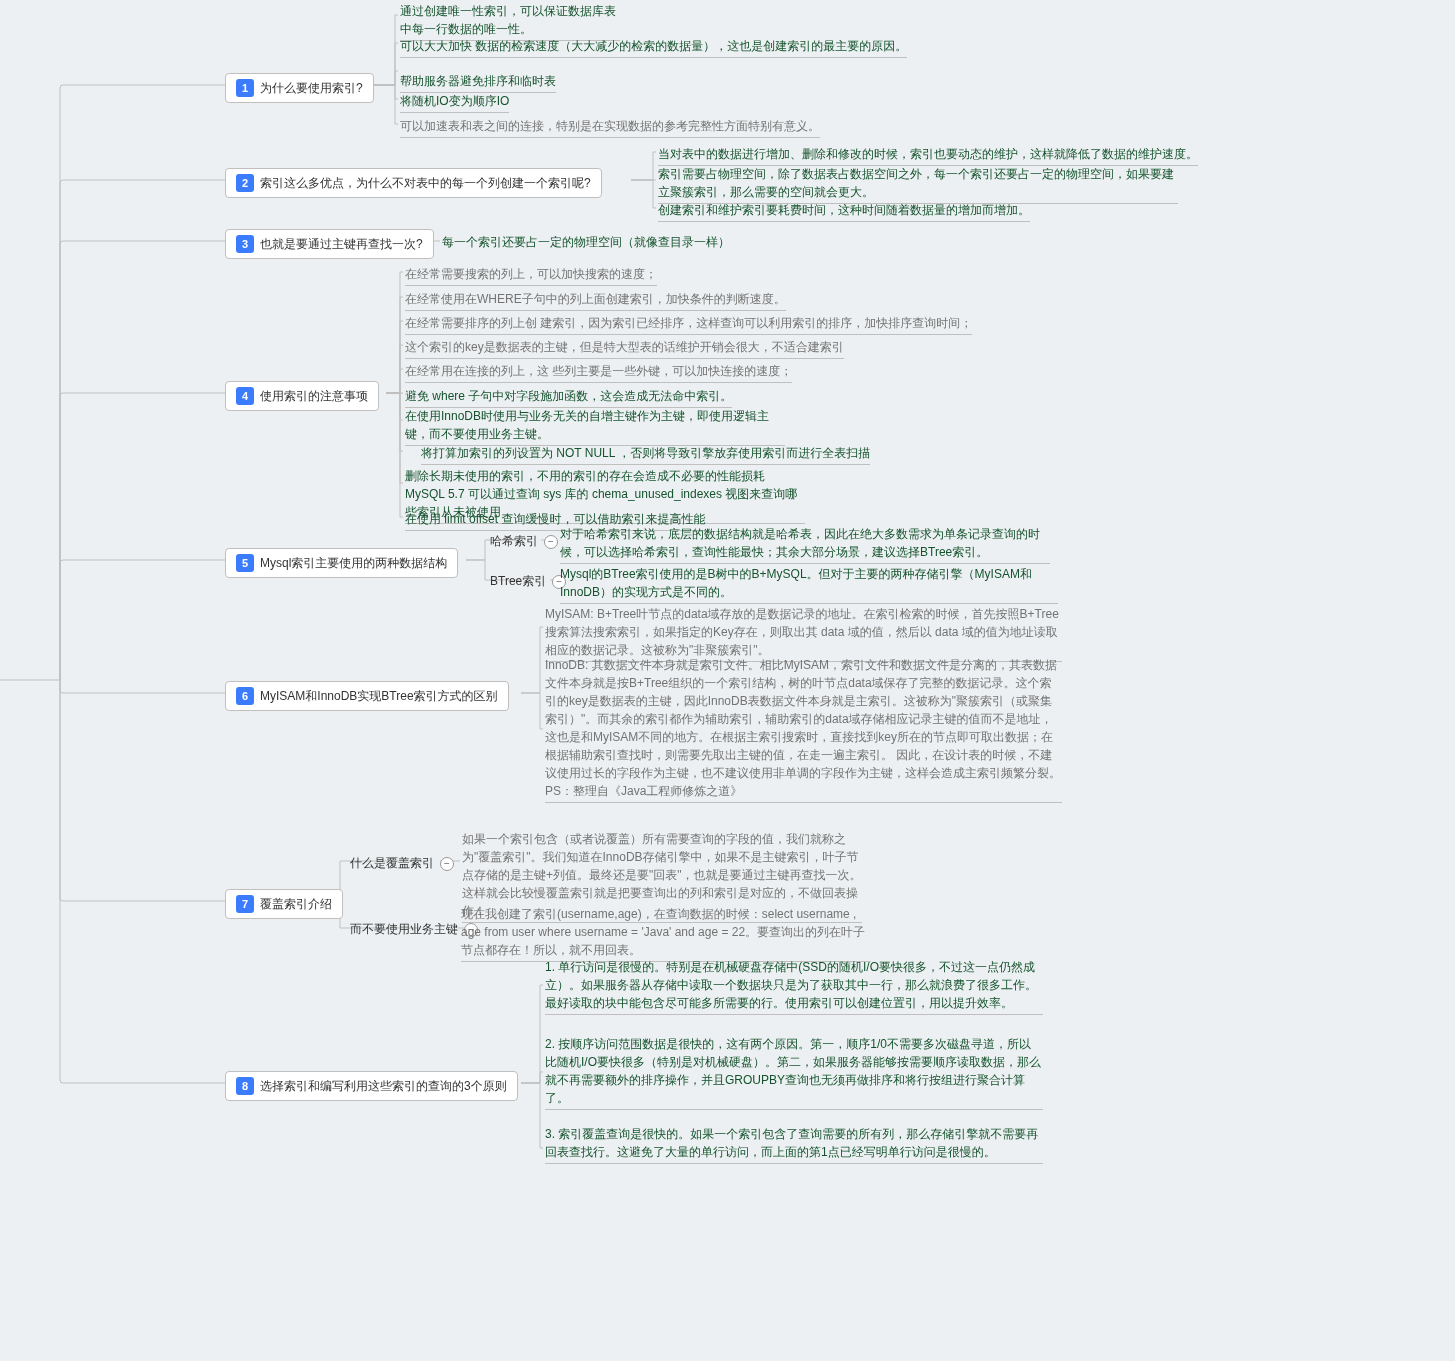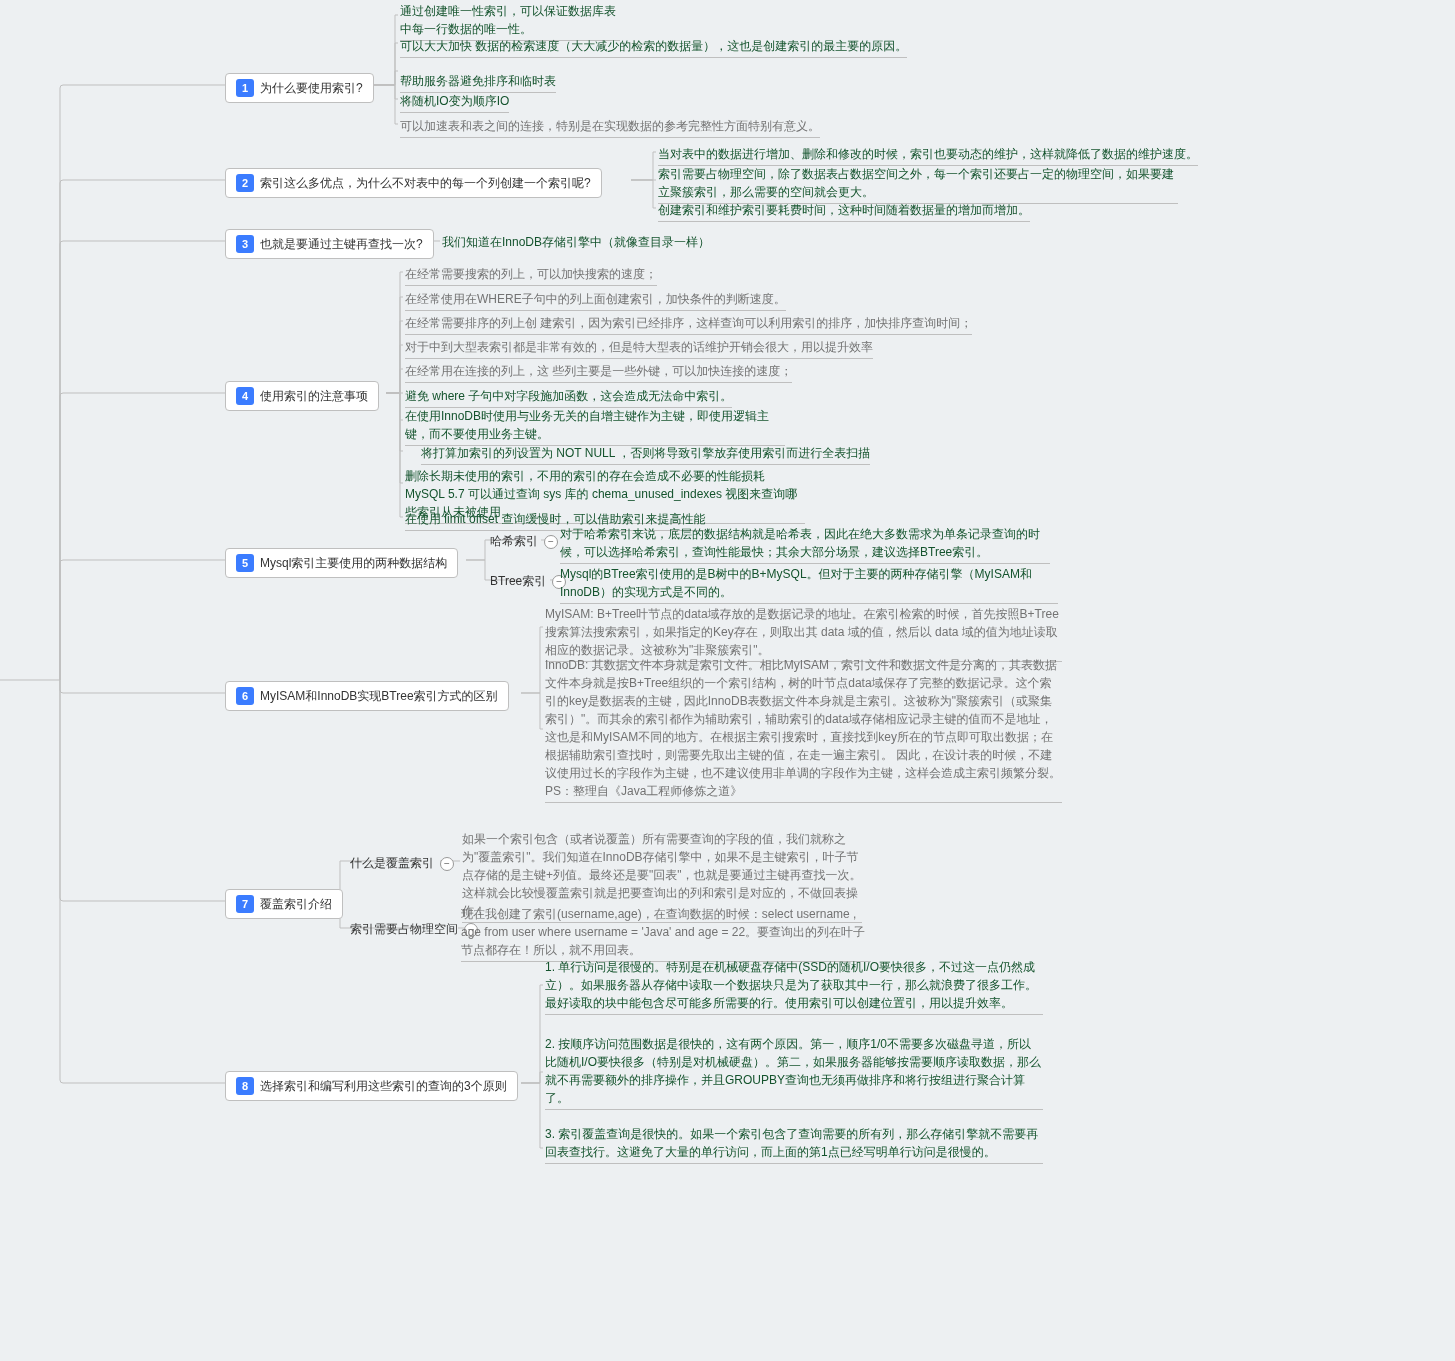--- a/index.html
+++ b/index.html
@@ -96,41 +96,41 @@
 <div class="leaf u red" style="left:400px;top:2px;width:220px">通过创建唯一性索引，可以保证数据库表中每一行数据的唯一性。</div>
 <div class="leaf u red nowrap" style="left:400px;top:37px">可以大大加快 数据的检索速度（大大减少的检索的数据量），这也是创建索引的最主要的原因。</div>
 <div class="leaf u red nowrap" style="left:400px;top:72px">帮助服务器避免排序和临时表</div>
 <div class="leaf u red nowrap" style="left:400px;top:92px">将随机IO变为顺序IO</div>
 <div class="leaf u blk nowrap" style="left:400px;top:117px">可以加速表和表之间的连接，特别是在实现数据的参考完整性方面特别有意义。</div>
 
 <div class="leaf u red nowrap" style="left:658px;top:145px">当对表中的数据进行增加、删除和修改的时候，索引也要动态的维护，这样就降低了数据的维护速度。</div>
 <div class="leaf u red" style="left:658px;top:165px;width:520px">索引需要占物理空间，除了数据表占数据空间之外，每一个索引还要占一定的物理空间，如果要建立聚簇索引，那么需要的空间就会更大。</div>
 <div class="leaf u red nowrap" style="left:658px;top:201px">创建索引和维护索引要耗费时间，这种时间随着数据量的增加而增加。</div>
 
-<div class="leaf red nowrap" style="left:442px;top:233px">我们知道在InnoDB存储引擎中（就像查目录一样）</div>
+<div class="leaf red nowrap" style="left:442px;top:233px">每一个索引还要占一定的物理空间（就像查目录一样）</div>
 
 <div class="leaf u blk nowrap" style="left:405px;top:265px">在经常需要搜索的列上，可以加快搜索的速度；</div>
 <div class="leaf u blk nowrap" style="left:405px;top:290px">在经常使用在WHERE子句中的列上面创建索引，加快条件的判断速度。</div>
 <div class="leaf u blk nowrap" style="left:405px;top:314px">在经常需要排序的列上创 建索引，因为索引已经排序，这样查询可以利用索引的排序，加快排序查询时间；</div>
-<div class="leaf u blk nowrap" style="left:405px;top:338px">对于中到大型表索引都是非常有效的，但是特大型表的话维护开销会很大，用以提升效率</div>
+<div class="leaf u blk nowrap" style="left:405px;top:338px">这个索引的key是数据表的主键，但是特大型表的话维护开销会很大，不适合建索引</div>
 <div class="leaf u blk nowrap" style="left:405px;top:362px">在经常用在连接的列上，这 些列主要是一些外键，可以加快连接的速度；</div>
 <div class="leaf u red nowrap" style="left:405px;top:387px">避免 where 子句中对字段施加函数，这会造成无法命中索引。</div>
 <div class="leaf u red" style="left:405px;top:407px;width:380px">在使用InnoDB时使用与业务无关的自增主键作为主键，即使用逻辑主键，而不要使用业务主键。</div>
 <div class="leaf u red nowrap" style="left:421px;top:444px">将打算加索引的列设置为 NOT NULL ，否则将导致引擎放弃使用索引而进行全表扫描</div>
 <div class="leaf u red" style="left:405px;top:467px;width:400px">删除长期未使用的索引，不用的索引的存在会造成不必要的性能损耗 MySQL 5.7 可以通过查询 sys 库的 chema_unused_indexes 视图来查询哪些索引从未被使用</div>
 <div class="leaf u red nowrap" style="left:405px;top:510px">在使用 limit offset 查询缓慢时，可以借助索引来提高性能</div>
 
 <div class="lbl" style="left:490px;top:533px"><span>哈希索引</span><span class="toggle">−</span></div>
 <div class="leaf u red" style="left:560px;top:525px;width:490px">对于哈希索引来说，底层的数据结构就是哈希表，因此在绝大多数需求为单条记录查询的时候，可以选择哈希索引，查询性能最快；其余大部分场景，建议选择BTree索引。</div>
 <div class="lbl" style="left:490px;top:573px"><span>BTree索引</span><span class="toggle">−</span></div>
 <div class="leaf u red" style="left:560px;top:565px;width:498px"> Mysql的BTree索引使用的是B树中的B+MySQL。但对于主要的两种存储引擎（MyISAM和InnoDB）的实现方式是不同的。</div>
 
 <div class="leaf u blk" style="left:545px;top:605px;width:517px"> MyISAM: B+Tree叶节点的data域存放的是数据记录的地址。在索引检索的时候，首先按照B+Tree搜索算法搜索索引，如果指定的Key存在，则取出其 data 域的值，然后以 data 域的值为地址读取相应的数据记录。这被称为"非聚簇索引"。</div>
 <div class="leaf u blk" style="left:545px;top:656px;width:517px">InnoDB: 其数据文件本身就是索引文件。相比MyISAM，索引文件和数据文件是分离的，其表数据文件本身就是按B+Tree组织的一个索引结构，树的叶节点data域保存了完整的数据记录。这个索引的key是数据表的主键，因此InnoDB表数据文件本身就是主索引。这被称为"聚簇索引（或聚集索引）"。而其余的索引都作为辅助索引，辅助索引的data域存储相应记录主键的值而不是地址，这也是和MyISAM不同的地方。在根据主索引搜索时，直接找到key所在的节点即可取出数据；在根据辅助索引查找时，则需要先取出主键的值，在走一遍主索引。 因此，在设计表的时候，不建议使用过长的字段作为主键，也不建议使用非单调的字段作为主键，这样会造成主索引频繁分裂。 PS：整理自《Java工程师修炼之道》</div>
 
 <div class="lbl" style="left:350px;top:855px"><span>什么是覆盖索引</span><span class="toggle">−</span></div>
 <div class="leaf u blk" style="left:462px;top:830px;width:400px">如果一个索引包含（或者说覆盖）所有需要查询的字段的值，我们就称之为"覆盖索引"。我们知道在InnoDB存储引擎中，如果不是主键索引，叶子节点存储的是主键+列值。最终还是要"回表"，也就是要通过主键再查找一次。这样就会比较慢覆盖索引就是把要查询出的列和索引是对应的，不做回表操作！</div>
-<div class="lbl" style="left:350px;top:921px"><span>索引需要占物理空间</span><span class="toggle">−</span></div>
+<div class="lbl" style="left:350px;top:921px"><span>而不要使用业务主键</span><span class="toggle">−</span></div>
 <div class="leaf u blk" style="left:461px;top:905px;width:410px">现在我创建了索引(username,age)，在查询数据的时候：select username , age from user where username = 'Java' and age = 22。要查询出的列在叶子节点都存在！所以，就不用回表。</div>
 
 <div class="leaf u red" style="left:545px;top:958px;width:498px">1. 单行访问是很慢的。特别是在机械硬盘存储中(SSD的随机I/O要快很多，不过这一点仍然成立）。如果服务器从存储中读取一个数据块只是为了获取其中一行，那么就浪费了很多工作。最好读取的块中能包含尽可能多所需要的行。使用索引可以创建位置引，用以提升效率。</div>
 <div class="leaf u red" style="left:545px;top:1035px;width:498px">2. 按顺序访问范围数据是很快的，这有两个原因。第一，顺序1/0不需要多次磁盘寻道，所以比随机I/O要快很多（特别是对机械硬盘）。第二，如果服务器能够按需要顺序读取数据，那么就不再需要额外的排序操作，并且GROUPBY查询也无须再做排序和将行按组进行聚合计算了。</div>
 <div class="leaf u red" style="left:545px;top:1125px;width:498px">3. 索引覆盖查询是很快的。如果一个索引包含了查询需要的所有列，那么存储引擎就不需要再回表查找行。这避免了大量的单行访问，而上面的第1点已经写明单行访问是很慢的。</div>
 
 </body></html>

